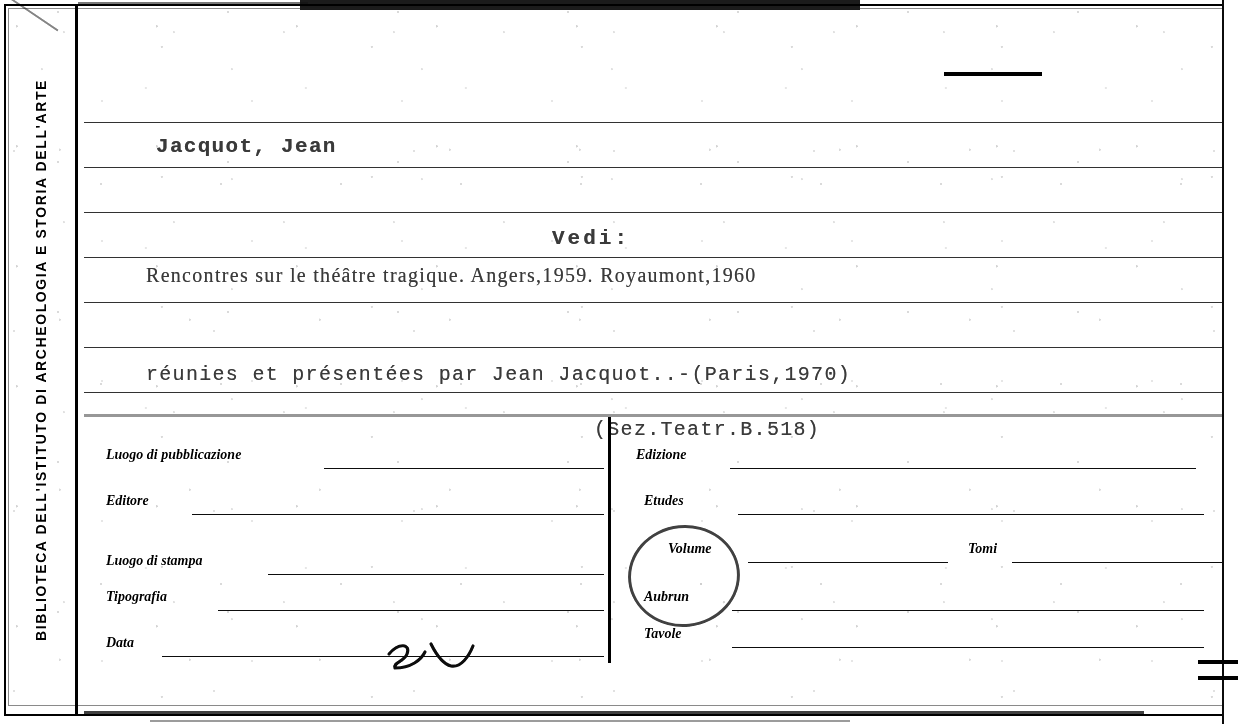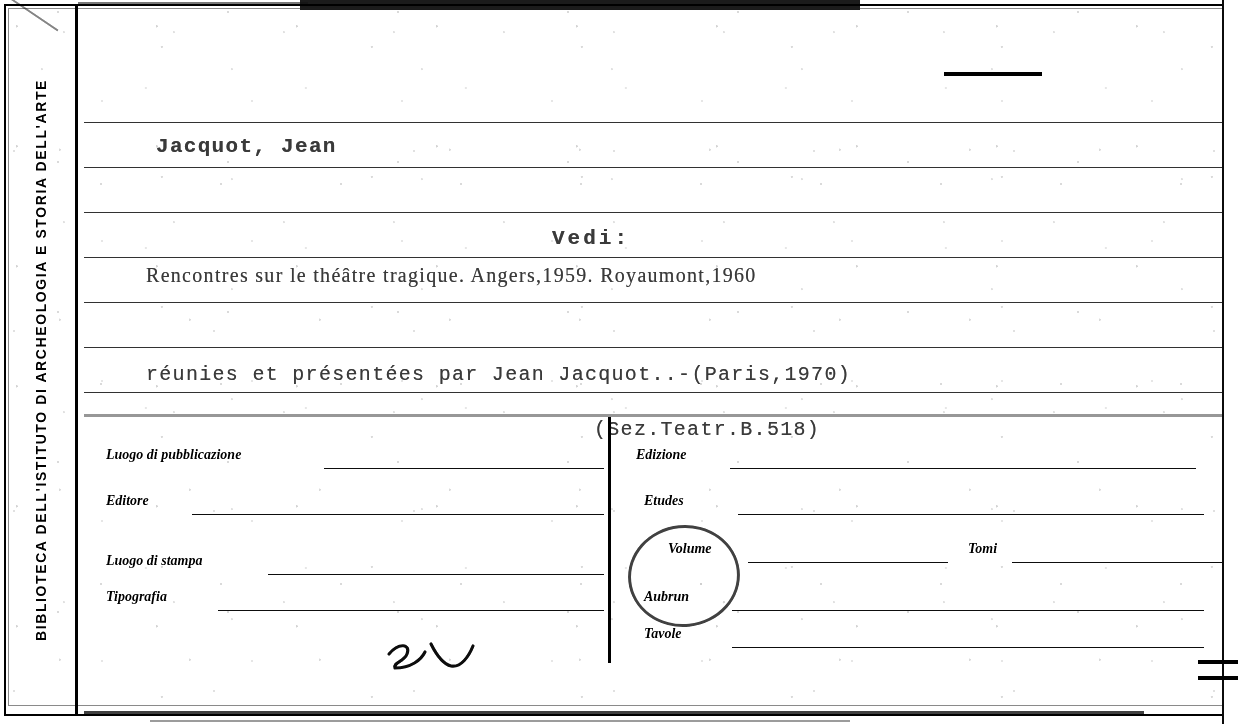--- a/index.html
+++ b/index.html
@@ -315,20 +315,24 @@
     <div class="field" style="left:22px; top:124px; width:480px;margin-top:12px;">
       <span class="field-label">Luogo di stampa</span>
       <span class="field-line" style="left:162px; width:336px;"></span>
     </div>
 
     <div class="field" style="left:22px; top:172px; width:480px;">
       <span class="field-label">Tipografia</span>
       <span class="field-line" style="left:112px; width:386px;"></span>
     </div>
 
+    <div class="field" style="left:22px; top:218px; width:480px;">
+      <span class="field-label">Data</span>
+      <span class="field-line" style="left:56px; width:442px;"></span>
+    </div>
 
     <div class="field" style="left:552px; top:30px; width:560px;">
       <span class="field-label">Edizione</span>
       <span class="field-line" style="left:94px; width:466px;"></span>
     </div>
 
     <div class="field" style="left:560px; top:76px; width:560px;">
       <span class="field-label">Etudes</span>
       <span class="field-line" style="left:94px; width:466px;"></span>
     </div>

